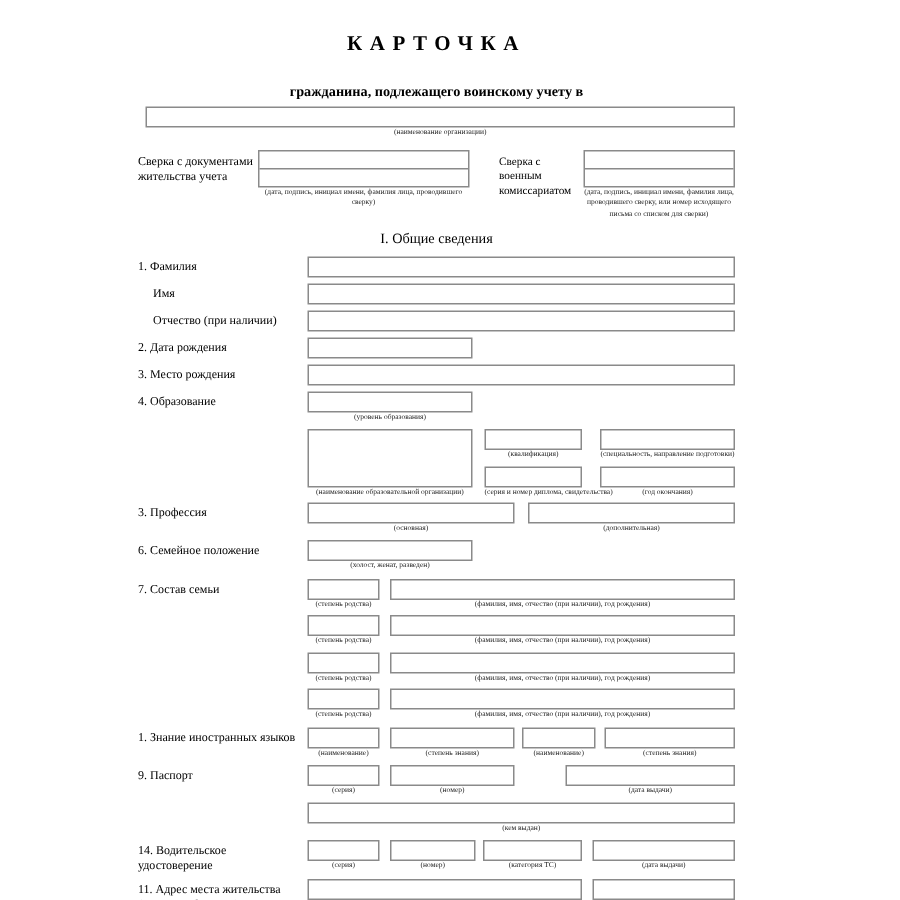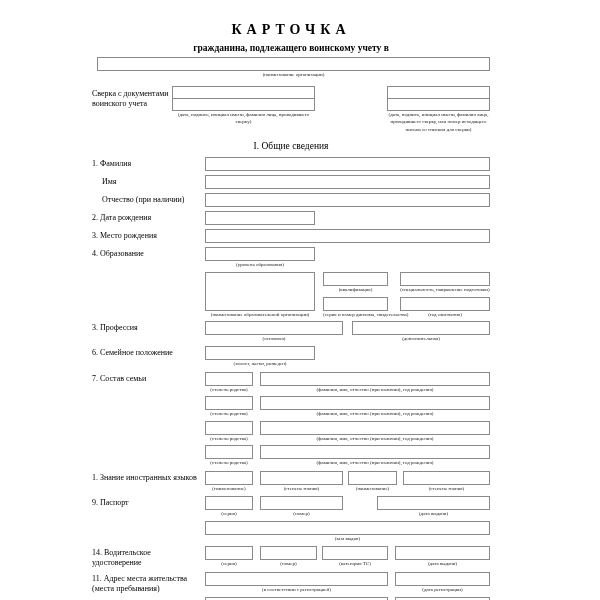--- a/index.html
+++ b/index.html
@@ -3,21 +3,21 @@
 <meta charset="utf-8">
 <style>
   html,body { margin:0; padding:0; background:#ffffff; }
   .page {
     width:600px; height:600px; background:#ffffff; position:relative;
     font-family:"Liberation Serif", serif; color:#000; overflow:hidden;
     box-sizing:border-box; padding-top:22px;
   }
   .content { margin-left:92px; width:398px; }
   .title { text-align:center; font-weight:bold; font-size:14px; letter-spacing:5px; }
-  .subtitle { text-align:center; font-weight:bold; font-size:9.5px; margin-top:5px; }
+  .subtitle { text-align:center; font-weight:bold; font-size:9.5px; margin-top:19px; }
   .box { border:1px solid #8a8a8a; background:#fff; box-sizing:border-box; height:14px; }
   .caption { font-size:5px; line-height:1.5; text-align:center; color:#222; white-space:normal; }
   .orgwrap { margin-top:4px; margin-left:5px; width:393px; }
   .sverka { display:flex; margin-top:7px; }
   .svlabel { width:80px; font-size:8px; line-height:1.3; flex-shrink:0; padding-top:3px; }
   .svlabel2 { width:56px; font-size:7.5px; line-height:1.3; flex-shrink:0; margin-left:20px; padding-top:3px; }
   .bc { display:flex; flex-direction:column; }
   .box2 { border:1px solid #8a8a8a; box-sizing:border-box; height:25px; }
   .box2 .half { height:11px; }
   .box2 .half:first-child { border-bottom:1px solid #8a8a8a; }
@@ -52,28 +52,29 @@
   <div class="content">
     <div class="title">КАРТОЧКА</div>
     <div class="subtitle">гражданина, подлежащего воинскому учету в</div>
 
     <div class="orgwrap">
       <div class="box"></div>
       <div class="caption">(наименование организации)</div>
     </div>
 
     <div class="sverka">
-      <div class="svlabel">Сверка с документами воинского учета</div>
+      <div class="svlabel">Сверка с документами жительства учета</div>
       <div class="bc w143">
         <div class="box2">
           <div class="half"></div>
           <div class="half"></div>
         </div>
         <div class="caption">(дата, подпись, инициал имени, фамилия лица, проводившего сверку)</div>
       </div>
+      <div class="svlabel2">Сверка с военным комиссариатом</div>
       <div class="bc w103">
         <div class="box2">
           <div class="half"></div>
           <div class="half"></div>
         </div>
         <div class="caption">(дата, подпись, инициал имени, фамилия лица, проводившего сверку, или номер исходящего письма со списком для сверки)</div>
       </div>
     </div>
 
     <div class="section-title">I. Общие сведения</div>

